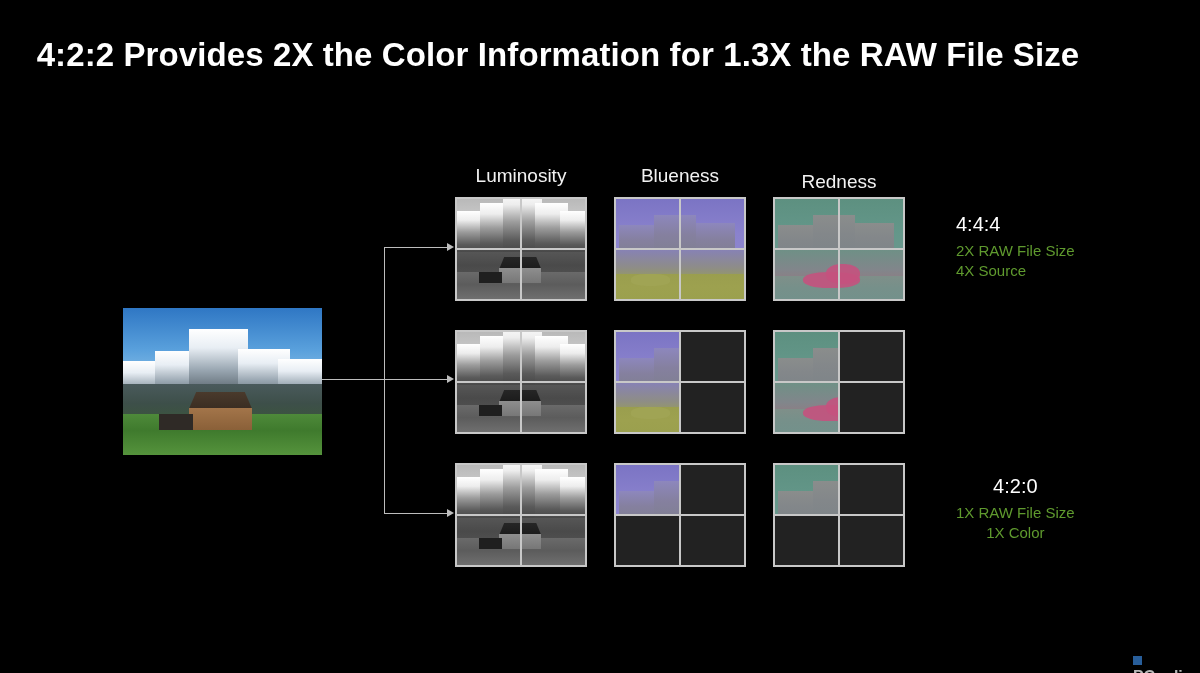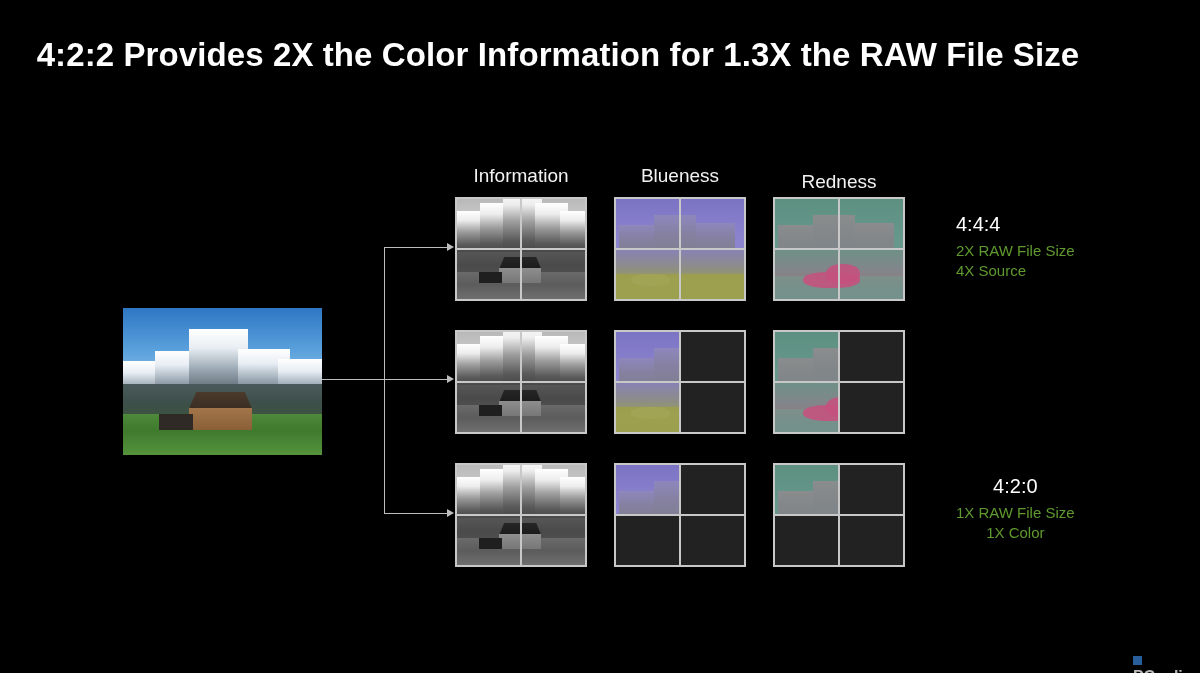--- a/index.html
+++ b/index.html
@@ -231,21 +231,21 @@
     vertical-align: -1px;
   }
 </style>
 </head>
 <body>
 
 <div class="slide">
 
   <div class="title">4:2:2 Provides 2X the Color Information for 1.3X the RAW File Size</div>
 
-  <div class="col-head c0">Information</div>
+  <div class="col-head c0">Luminosity</div>
   <div class="col-head c1">Blueness</div>
   <div class="col-head c2">Redness</div>
 
   <div class="source-img">
     <div class="ph-sky"></div>
     <div class="ph-range">
       <div class="ph-peak" style="left:-4%;  width:30%; height:62%;"></div>
       <div class="ph-peak" style="left:16%;  width:26%; height:74%;"></div>
       <div class="ph-peak" style="left:33%;  width:30%; height:100%;"></div>
       <div class="ph-peak" style="left:58%;  width:26%; height:76%;"></div>

